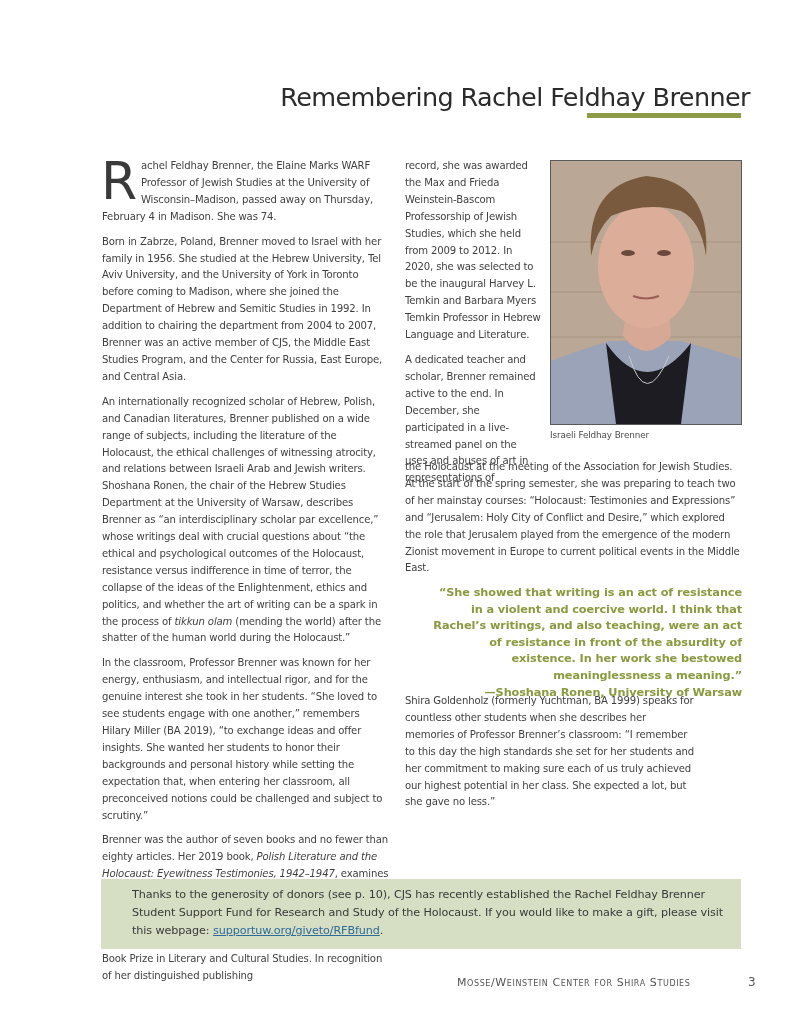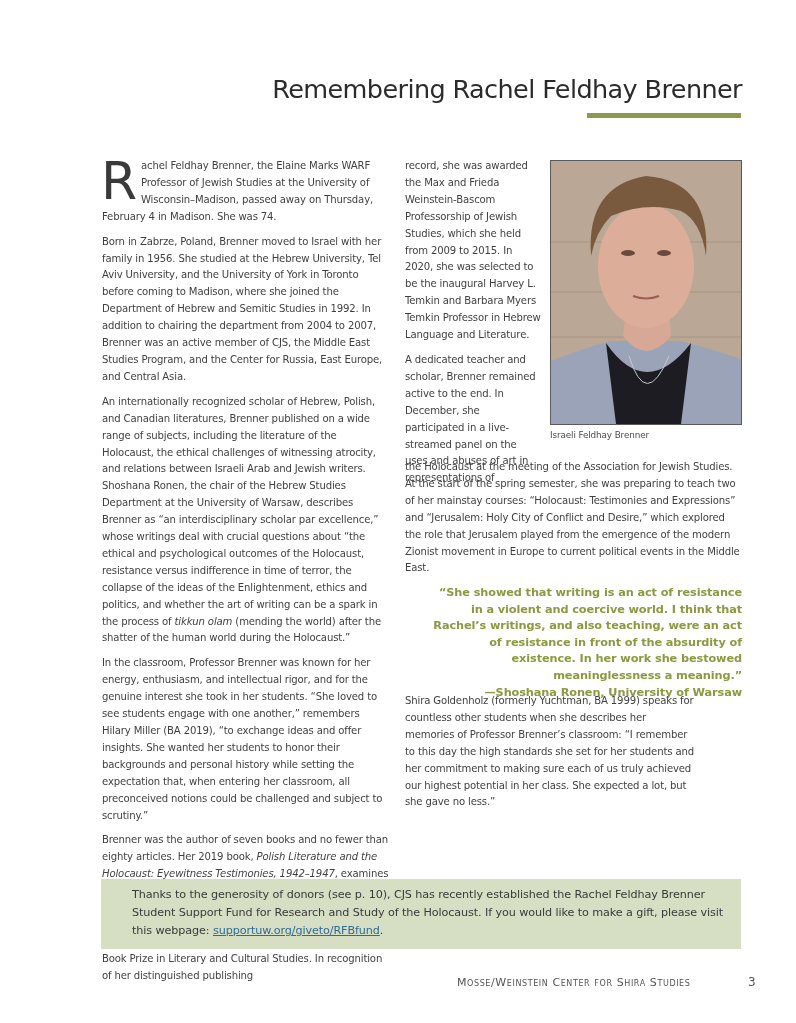--- a/index.html
+++ b/index.html
@@ -1,20 +1,20 @@
 <!DOCTYPE html>
 <html><head>
 <meta charset="utf-8">
 <style>
   html, body { margin:0; padding:0; background:#ffffff; }
   body { width:796px; height:1023px; position:relative; overflow:hidden;
          font-family:"DejaVu Sans", sans-serif; color:#3a3a3a; }
   .page-title { position:absolute; left:250px; top:72px; width:492px; text-align:right;
          font-family:"DejaVu Sans", sans-serif; font-weight:normal; font-size:25.5px;
-         letter-spacing:-0.6px; color:#2b2b2b; margin:0; line-height:34px; }
+         letter-spacing:-0.6px; color:#2b2b2b; margin:8px; line-height:34px; }
   .title-rule { position:absolute; left:587px; top:113px; width:154px; height:5px; background:#8c9a4a; }
   .col { position:absolute; font-size:10.1px; line-height:16.9px; letter-spacing:-0.15px; color:#3f3f3f; }
   .col p { margin:0 0 8px 0; }
   .col-left { left:102px; top:158px; width:288px; }
   .col-mid { left:405px; top:158px; width:136px; }
   .col-wide { left:405px; top:459px; width:336px; }
   .col-right2 { left:405px; top:693px; width:292px; }
   .dropcap { float:left; font-size:52px; line-height:44px; margin:1px 4px -4px -1px;
              color:#3a3a3a; font-family:"DejaVu Sans", sans-serif; font-weight:normal; }
   em { font-style:italic; }
@@ -42,21 +42,21 @@
 
 <div class="col col-left">
   <p><span class="dropcap">R</span><span>achel Feldhay Brenner, the Elaine Marks WARF Professor of Jewish Studies at the University of Wisconsin–Madison, passed away on Thursday, February 4 in Madison. She was 74.</span></p>
   <p>Born in Zabrze, Poland, Brenner moved to Israel with her family in 1956. She studied at the Hebrew University, Tel Aviv University, and the University of York in Toronto before coming to Madison, where she joined the Department of Hebrew and Semitic Studies in 1992. In addition to chairing the department from 2004 to 2007, Brenner was an active member of CJS, the Middle East Studies Program, and the Center for Russia, East Europe, and Central Asia.</p>
   <p><span>An internationally recognized scholar of Hebrew, Polish, and Canadian literatures, Brenner published on a wide range of subjects, including the literature of the Holocaust, the ethical challenges of witnessing atrocity, and relations between Israeli Arab and Jewish writers. Shoshana Ronen, the chair of the Hebrew Studies Department at the University of Warsaw, describes Brenner as “an interdisciplinary scholar par excellence,” whose writings deal with crucial questions about “the ethical and psychological outcomes of the Holocaust, resistance versus indifference in time of terror, the collapse of the ideas of the Enlightenment, ethics and politics, and whether the art of writing can be a spark in the process of </span><em>tikkun olam</em><span> (mending the world) after the shatter of the human world during the Holocaust.”</span></p>
   <p>In the classroom, Professor Brenner was known for her energy, enthusiasm, and intellectual rigor, and for the genuine interest she took in her students. “She loved to see students engage with one another,” remembers Hilary Miller (BA 2019), “to exchange ideas and offer insights. She wanted her students to honor their backgrounds and personal history while setting the expectation that, when entering her classroom, all preconceived notions could be challenged and subject to scrutiny.”</p>
   <p><span>Brenner was the author of seven books and no fewer than eighty articles. Her 2019 book, </span><em>Polish Literature and the Holocaust: Eyewitness Testimonies, 1942–1947</em><span>, examines literary responses of Poles to the genocide of Jews during the Nazi occupation. Her book </span><em>The Ethics of Witnessing: The Holocaust in Polish Writers’ Diaries from Warsaw, 1939-1945</em><span> received the University of Southern California Book Prize in Literary and Cultural Studies. In recognition of her distinguished publishing</span></p>
 </div>
 
 <div class="col col-mid">
-  <p>record, she was awarded the Max and Frieda Weinstein-Bascom Professorship of Jewish Studies, which she held from 2009 to 2015. In 2020, she was selected to be the inaugural Harvey L. Temkin and Barbara Myers Temkin Professor in Hebrew Language and Literature.</p>
+  <p>record, she was awarded the Max and Frieda Weinstein-Bascom Professorship of Jewish Studies, which she held from 2009 to 2012. In 2020, she was selected to be the inaugural Harvey L. Temkin and Barbara Myers Temkin Professor in Hebrew Language and Literature.</p>
   <p>A dedicated teacher and scholar, Brenner remained active to the end. In December, she participated in a live-streamed panel on the uses and abuses of art in representations of</p>
 </div>
 
 <div class="photo">
   <svg width="190" height="263" viewBox="0 0 190 263">
     <rect x="0" y="0" width="190" height="263" fill="#bba795"></rect>
     <rect x="0" y="80" width="190" height="2" fill="#a89484" opacity="0.5"></rect>
     <rect x="0" y="130" width="190" height="2" fill="#a89484" opacity="0.5"></rect>
     <rect x="0" y="175" width="190" height="2" fill="#a89484" opacity="0.5"></rect>
     <path d="M0 200 Q40 185 60 180 L130 180 Q160 188 190 198 L190 263 L0 263 Z" fill="#9aa3b8"></path>

